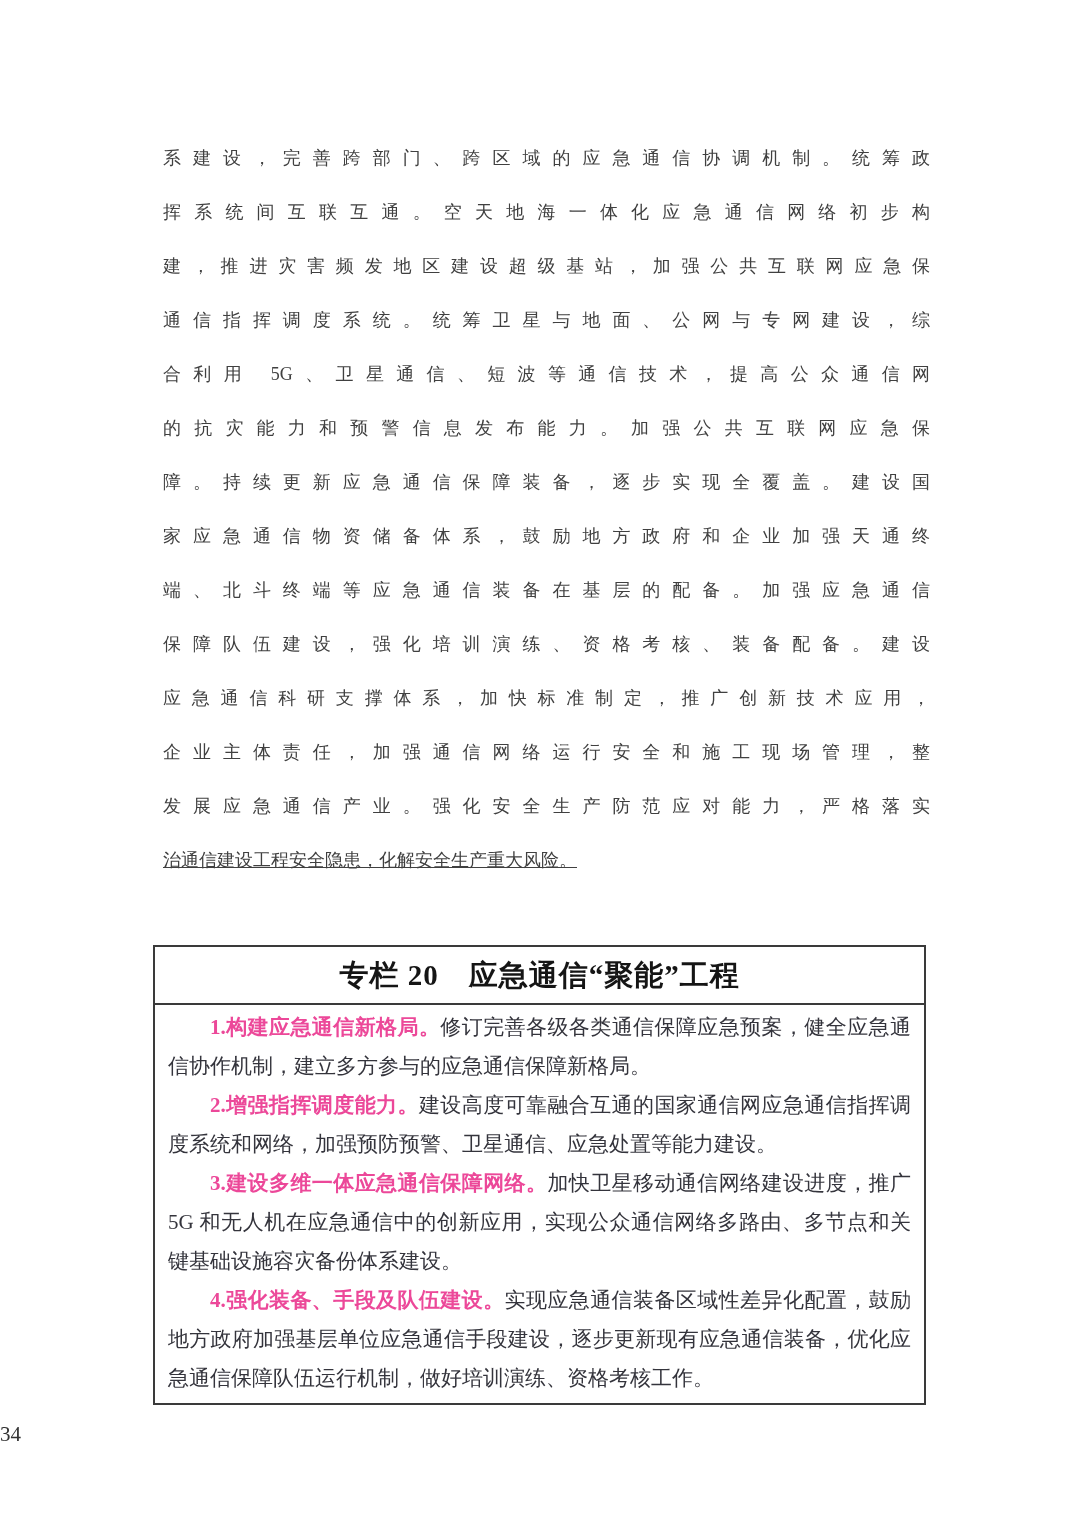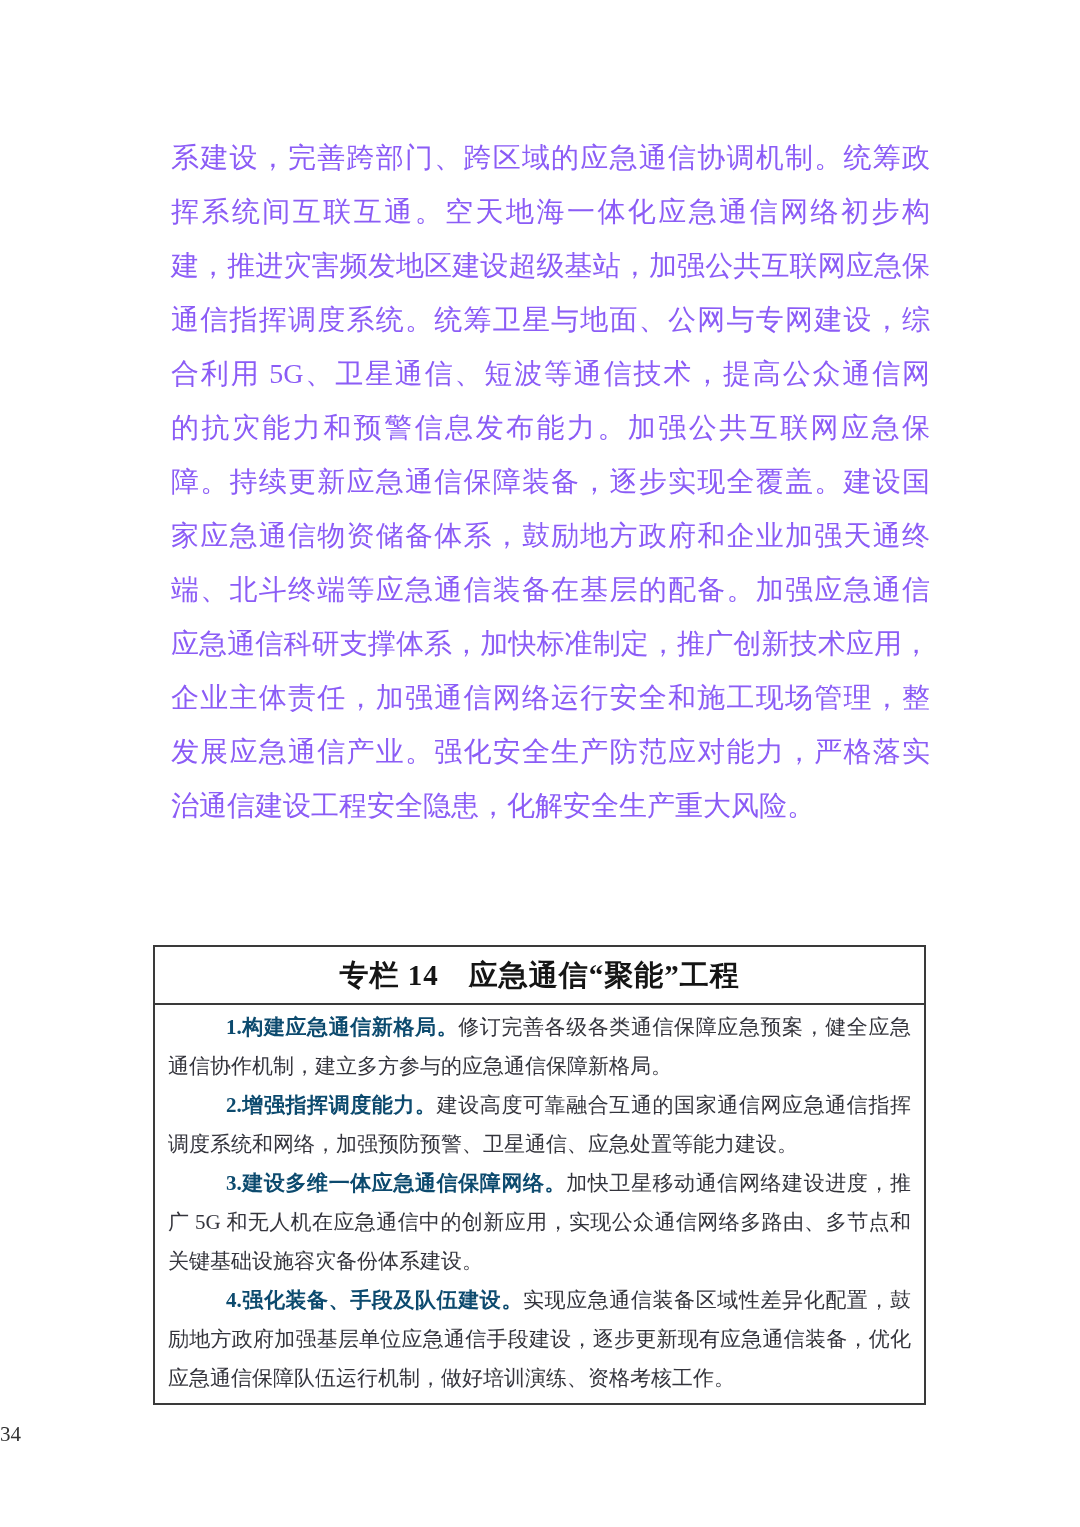--- a/index.html
+++ b/index.html
@@ -16,34 +16,34 @@
     overflow: hidden;
   }
   
   .body-text {
     position: absolute;
     left: 163px;
     top: 131px;
     width: 767px;
   }
   .body-line {
-    font-size: 28px;
+    font-size: 18px;
     line-height: 54px;
     height: 54px;
-    color: #8b5cf6;
+    color: #404040;
     text-align: justify;
     text-align-last: justify;
     text-justify: inter-character;
     white-space: nowrap;
     overflow: visible;
-    margin-left: 8px;
   }
   .body-line.last {
     text-align-last: left;
     text-align: right;
+    text-decoration: underline;
   }
   
   .panel {
     position: absolute;
     left: 153px;
     top: 945px;
     width: 773px;
     box-sizing: border-box;
     border: 2px solid #3a3a3a;
     background: #ffffff;
@@ -64,22 +64,21 @@
   .panel-item {
     margin: 0;
     font-size: 21px;
     line-height: 39px;
     color: #34343c;
     text-indent: 2em;
     text-align: justify;
     text-justify: inter-character;
   }
   .panel-item b {
-    color: #0c4a6e;
-    margin-left: 16px;
+    color: #ec4899;
   }
   
   .page-footer {
     position: absolute;
     left: 0;
     top: 1422px;
     width: 100%;
     text-align: left;
     font-size: 21px;
     color: #333333;
@@ -93,28 +92,29 @@
   <div class="body-text">
     <div class="body-line">系建设，完善跨部门、跨区域的应急通信协调机制。统筹政</div>
     <div class="body-line">挥系统间互联互通。空天地海一体化应急通信网络初步构</div>
     <div class="body-line">建，推进灾害频发地区建设超级基站，加强公共互联网应急保</div>
     <div class="body-line">通信指挥调度系统。统筹卫星与地面、公网与专网建设，综</div>
     <div class="body-line">合利用 5G、卫星通信、短波等通信技术，提高公众通信网</div>
     <div class="body-line">的抗灾能力和预警信息发布能力。加强公共互联网应急保</div>
     <div class="body-line">障。持续更新应急通信保障装备，逐步实现全覆盖。建设国</div>
     <div class="body-line">家应急通信物资储备体系，鼓励地方政府和企业加强天通终</div>
     <div class="body-line">端、北斗终端等应急通信装备在基层的配备。加强应急通信</div>
+    <div class="body-line">保障队伍建设，强化培训演练、资格考核、装备配备。建设</div>
     <div class="body-line">应急通信科研支撑体系，加快标准制定，推广创新技术应用，</div>
     <div class="body-line">企业主体责任，加强通信网络运行安全和施工现场管理，整</div>
     <div class="body-line">发展应急通信产业。强化安全生产防范应对能力，严格落实</div>
     <div class="body-line last">治通信建设工程安全隐患，化解安全生产重大风险。</div>
   </div>
 
   <div class="panel">
-    <div class="panel-title">专栏 14　应急通信“聚能”工程</div>
+    <div class="panel-title">专栏 20　应急通信“聚能”工程</div>
     <div class="panel-body">
       <p class="panel-item"><b>1.构建应急通信新格局。</b><span>修订完善各级各类通信保障应急预案，健全应急通信协作机制，建立多方参与的应急通信保障新格局。</span></p>
       <p class="panel-item"><b>2.增强指挥调度能力。</b><span>建设高度可靠融合互通的国家通信网应急通信指挥调度系统和网络，加强预防预警、卫星通信、应急处置等能力建设。</span></p>
       <p class="panel-item"><b>3.建设多维一体应急通信保障网络。</b><span>加快卫星移动通信网络建设进度，推广 5G 和无人机在应急通信中的创新应用，实现公众通信网络多路由、多节点和关键基础设施容灾备份体系建设。</span></p>
       <p class="panel-item"><b>4.强化装备、手段及队伍建设。</b><span>实现应急通信装备区域性差异化配置，鼓励地方政府加强基层单位应急通信手段建设，逐步更新现有应急通信装备，优化应急通信保障队伍运行机制，做好培训演练、资格考核工作。</span></p>
     </div>
   </div>
 
   <div class="page-footer">34</div>
 

